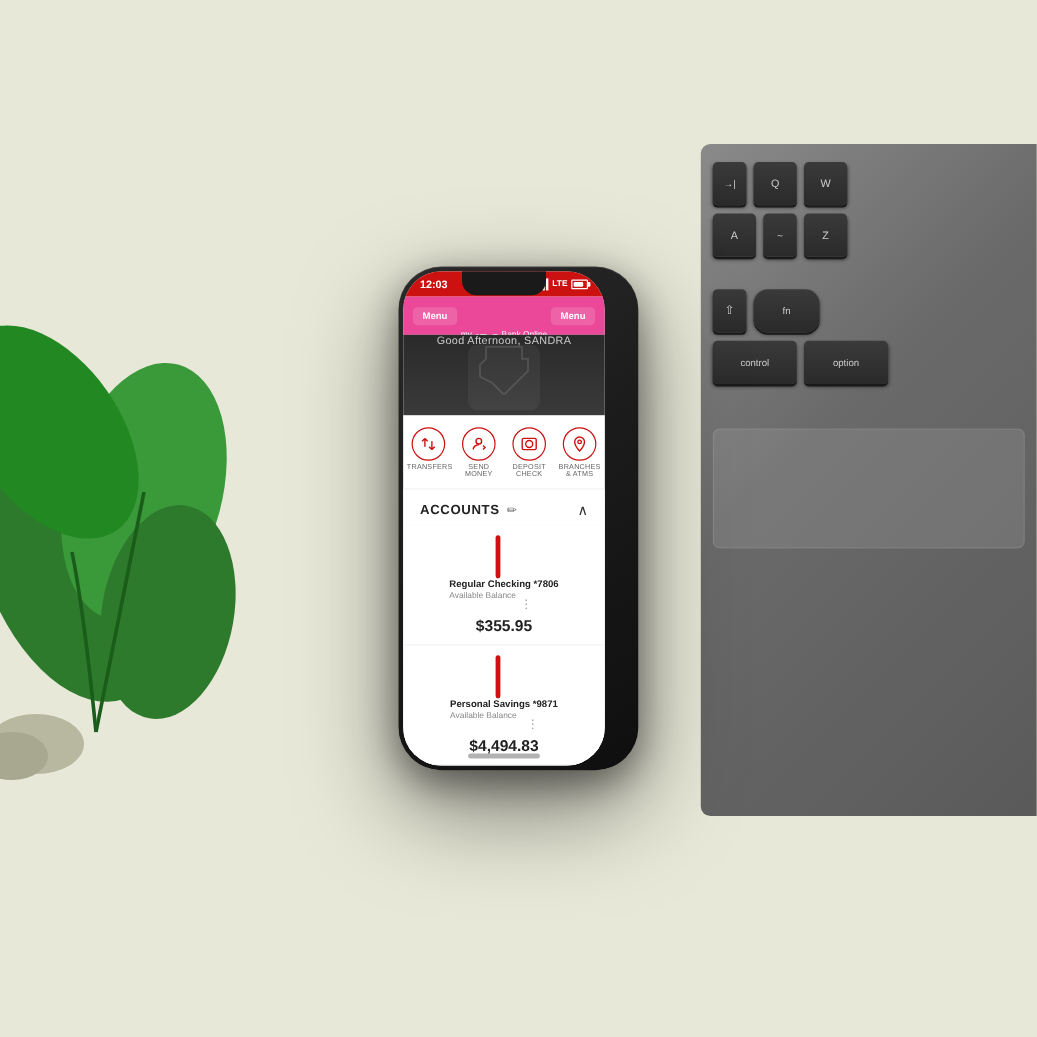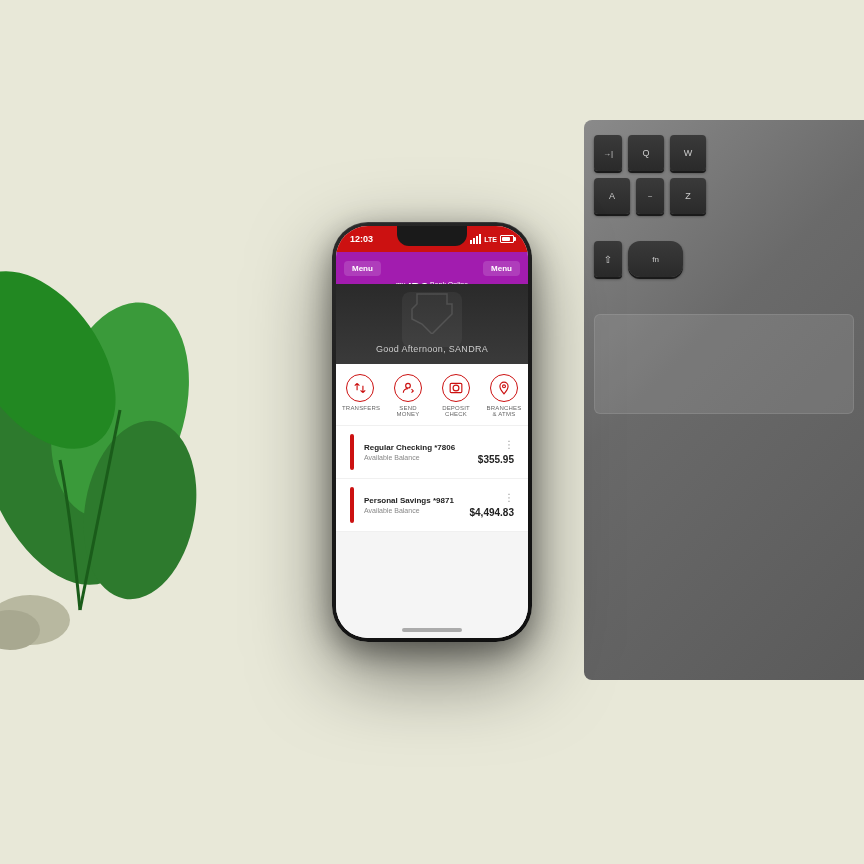--- a/index.html
+++ b/index.html
@@ -92,21 +92,21 @@
       border-radius: 36px;
       padding: 4px;
       box-shadow:
         0 30px 80px rgba(0,0,0,0.5),
         0 10px 30px rgba(0,0,0,0.4),
         inset 0 1px 0 rgba(255,255,255,0.1);
       position: relative;
     }
 
     .phone-inner {
-      width: 192px;
+      width: 168px;
       height: 412px;
       background: #000;
       border-radius: 32px;
       overflow: hidden;
       position: relative;
     }
 
     
     .notch {
       position: absolute;
@@ -188,21 +188,21 @@
       transform: translateY(-50%);
       width: 2px;
       height: 4px;
       background: white;
       border-radius: 0 1px 1px 0;
     }
 
     
     .app-header {
       height: 32px;
-      background: #a21caf;
+      background: #ec4899;
       display: flex;
       align-items: center;
       justify-content: space-between;
       padding: 0 8px;
     }
 
     .header-btn {
       background: rgba(255,255,255,0.15);
       border: none;
       color: white;
@@ -224,21 +224,20 @@
       margin-top: 39px;
     }
 
     
     .dark-banner {
       height: 80px;
       background: linear-gradient(180deg, #2a2a2a 0%, #3a3a3a 100%);
       display: flex;
       flex-direction: column;
       align-items: center;
-      justify-content: flex-end;
       padding-bottom: 10px;
       position: relative;
     }
 
     .dark-banner::before {
       content: '';
       position: absolute;
       top: 8px;
       left: 50%;
       transform: translateX(-50%);
@@ -343,20 +342,21 @@
 
     
     .account-card {
       background: white;
       margin: 0;
       padding: 8px 14px;
       border-bottom: 1px solid #f0f0f0;
       display: flex;
       align-items: center;
       position: relative;
+      flex-direction: column;
     }
 
     .account-card-left {
       width: 4px;
       height: 36px;
       background: #cc1111;
       border-radius: 2px;
       margin-right: 10px;
       flex-shrink: 0;
     }
@@ -378,21 +378,21 @@
     }
 
     .account-right {
       display: flex;
       flex-direction: column;
       align-items: flex-end;
       gap: 4px;
     }
 
     .account-balance {
-      font-size: 10px;
+      font-size: 13px;
       font-weight: 600;
       color: #222;
     }
 
     .more-dots {
       color: #999;
       font-size: 10px;
       cursor: pointer;
       line-height: 1;
     }
@@ -451,20 +451,24 @@
           <div class="key">A</div>
           <div class="key small">~</div>
           <div class="key">Z</div>
         </div>
 
         <div class="key-row" style="margin-top:20px;">
           <div class="key small" style="font-size:10px">⇧</div>
           <div class="key wide" style="font-size:8px">fn</div>
         </div>
 
+        <div class="key-row">
+          <div class="key wider" style="font-size:8px">control</div>
+          <div class="key wider" style="font-size:8px">option</div>
+        </div>
 
         <div style="margin-top:30px; background: rgba(180,180,180,0.2); height:100px; border-radius:6px; border:1px solid rgba(255,255,255,0.1);"></div>
       </div>
     </div>
   </div>
 
   <div class="phone">
     <div class="phone-outer">
       <div class="phone-inner">
 
@@ -540,20 +544,27 @@
                 <svg width="14" height="14" viewBox="0 0 24 24" fill="none" stroke="#cc1111" stroke-width="2">
                   <path d="M12 2C8.13 2 5 5.13 5 9c0 5.25 7 13 7 13s7-7.75 7-13c0-3.87-3.13-7-7-7z"></path>
                   <circle cx="12" cy="9" r="2.5"></circle>
                 </svg>
               </div>
               <span class="action-label">BRANCHES &amp; ATMS</span>
             </div>
           </div>
 
           <div class="accounts-section">
+            <div class="accounts-header">
+              <div class="accounts-title-row">
+                <span class="accounts-title">ACCOUNTS</span>
+                <span class="edit-icon">✏</span>
+              </div>
+              <span class="collapse-icon">∧</span>
+            </div>
 
             <div class="account-card">
               <div class="account-card-left"></div>
               <div class="account-info">
                 <div class="account-name">Regular Checking *7806</div>
                 <div class="account-balance-label">Available Balance</div>
               </div>
               <div class="account-right">
                 <span class="more-dots">⋮</span>
                 <span class="account-balance">$355.95</span>

